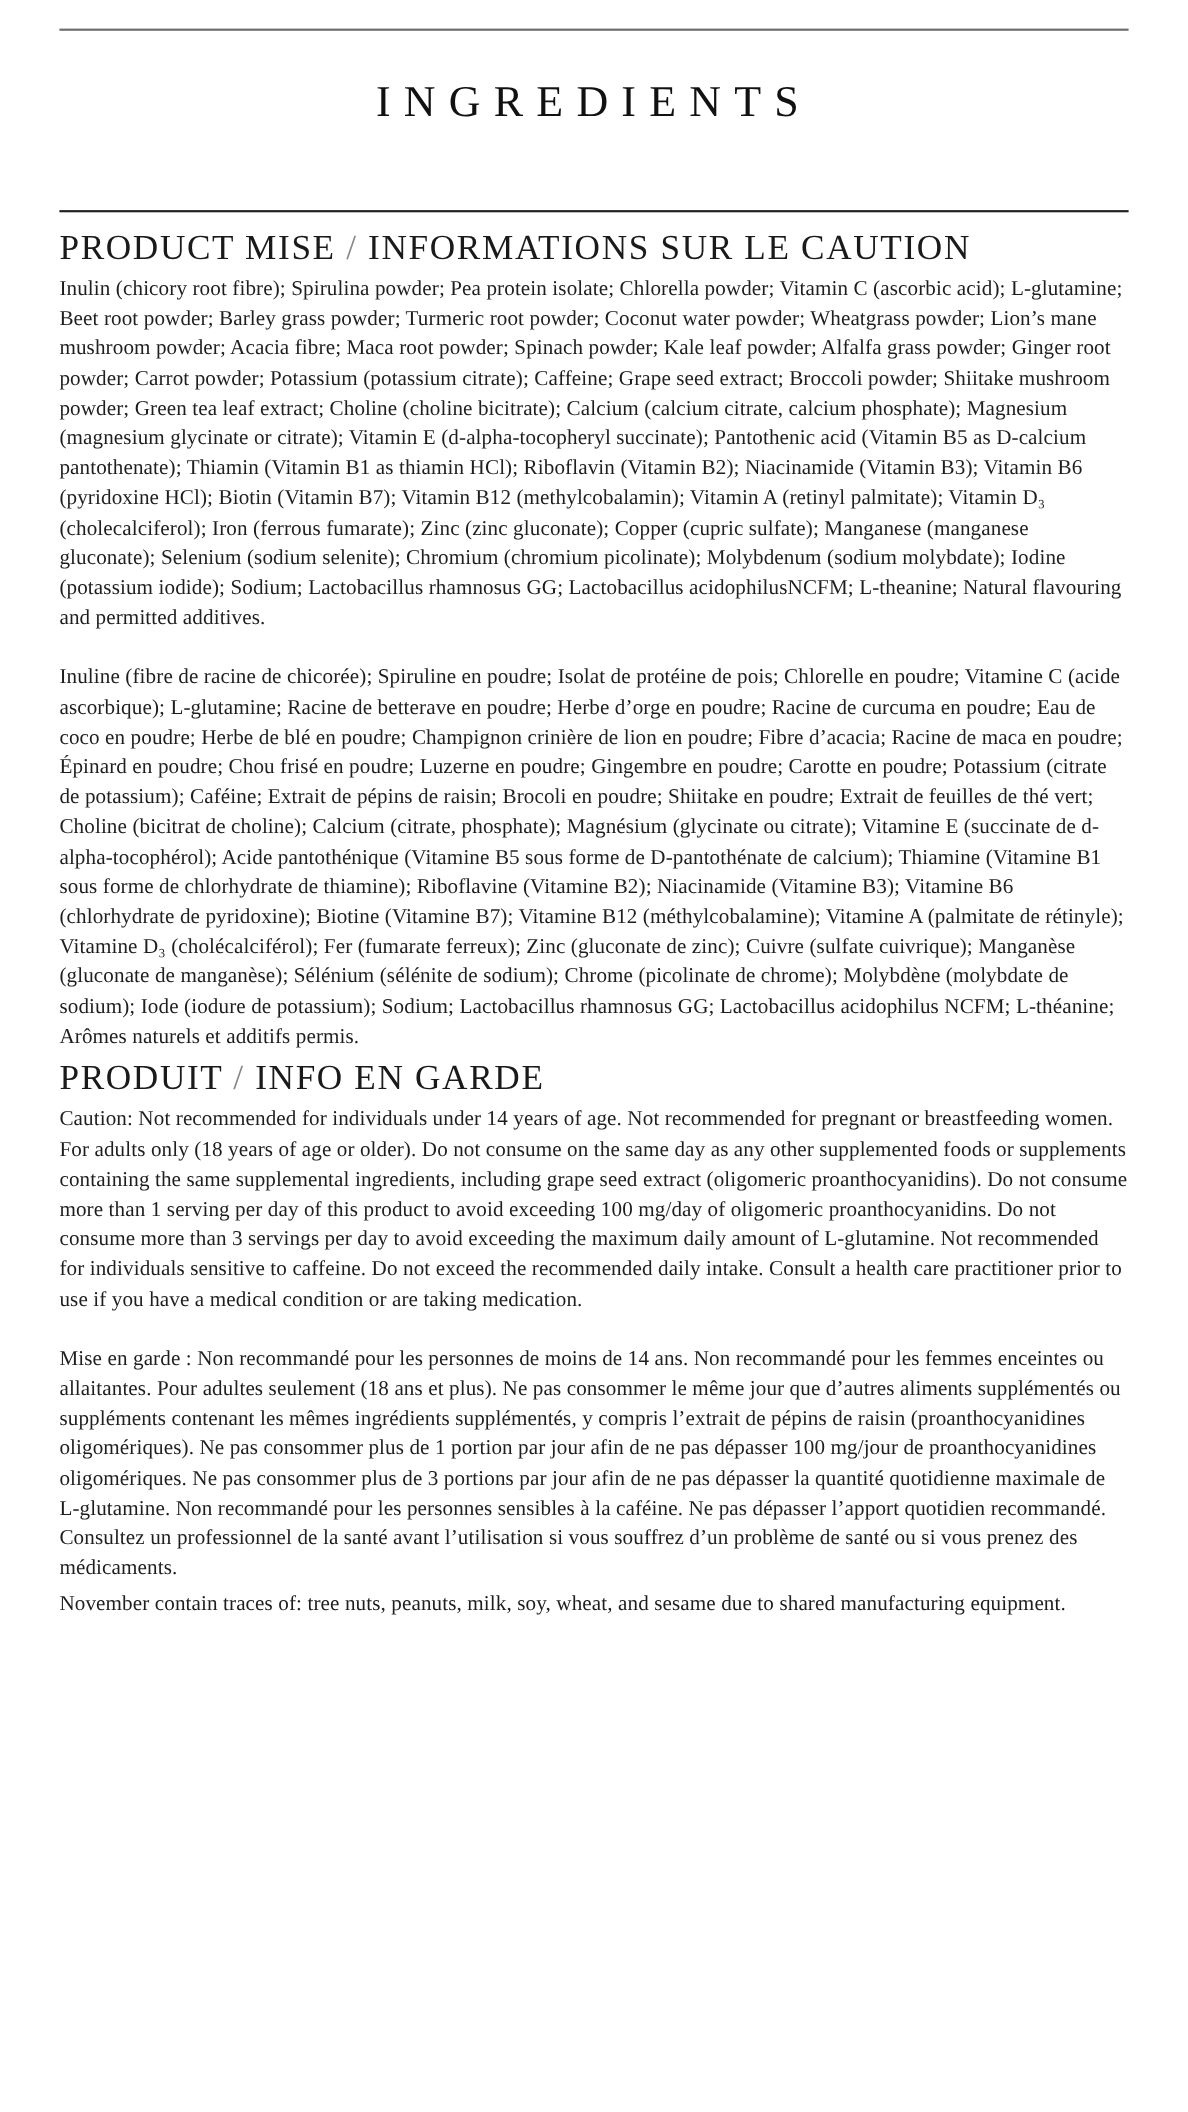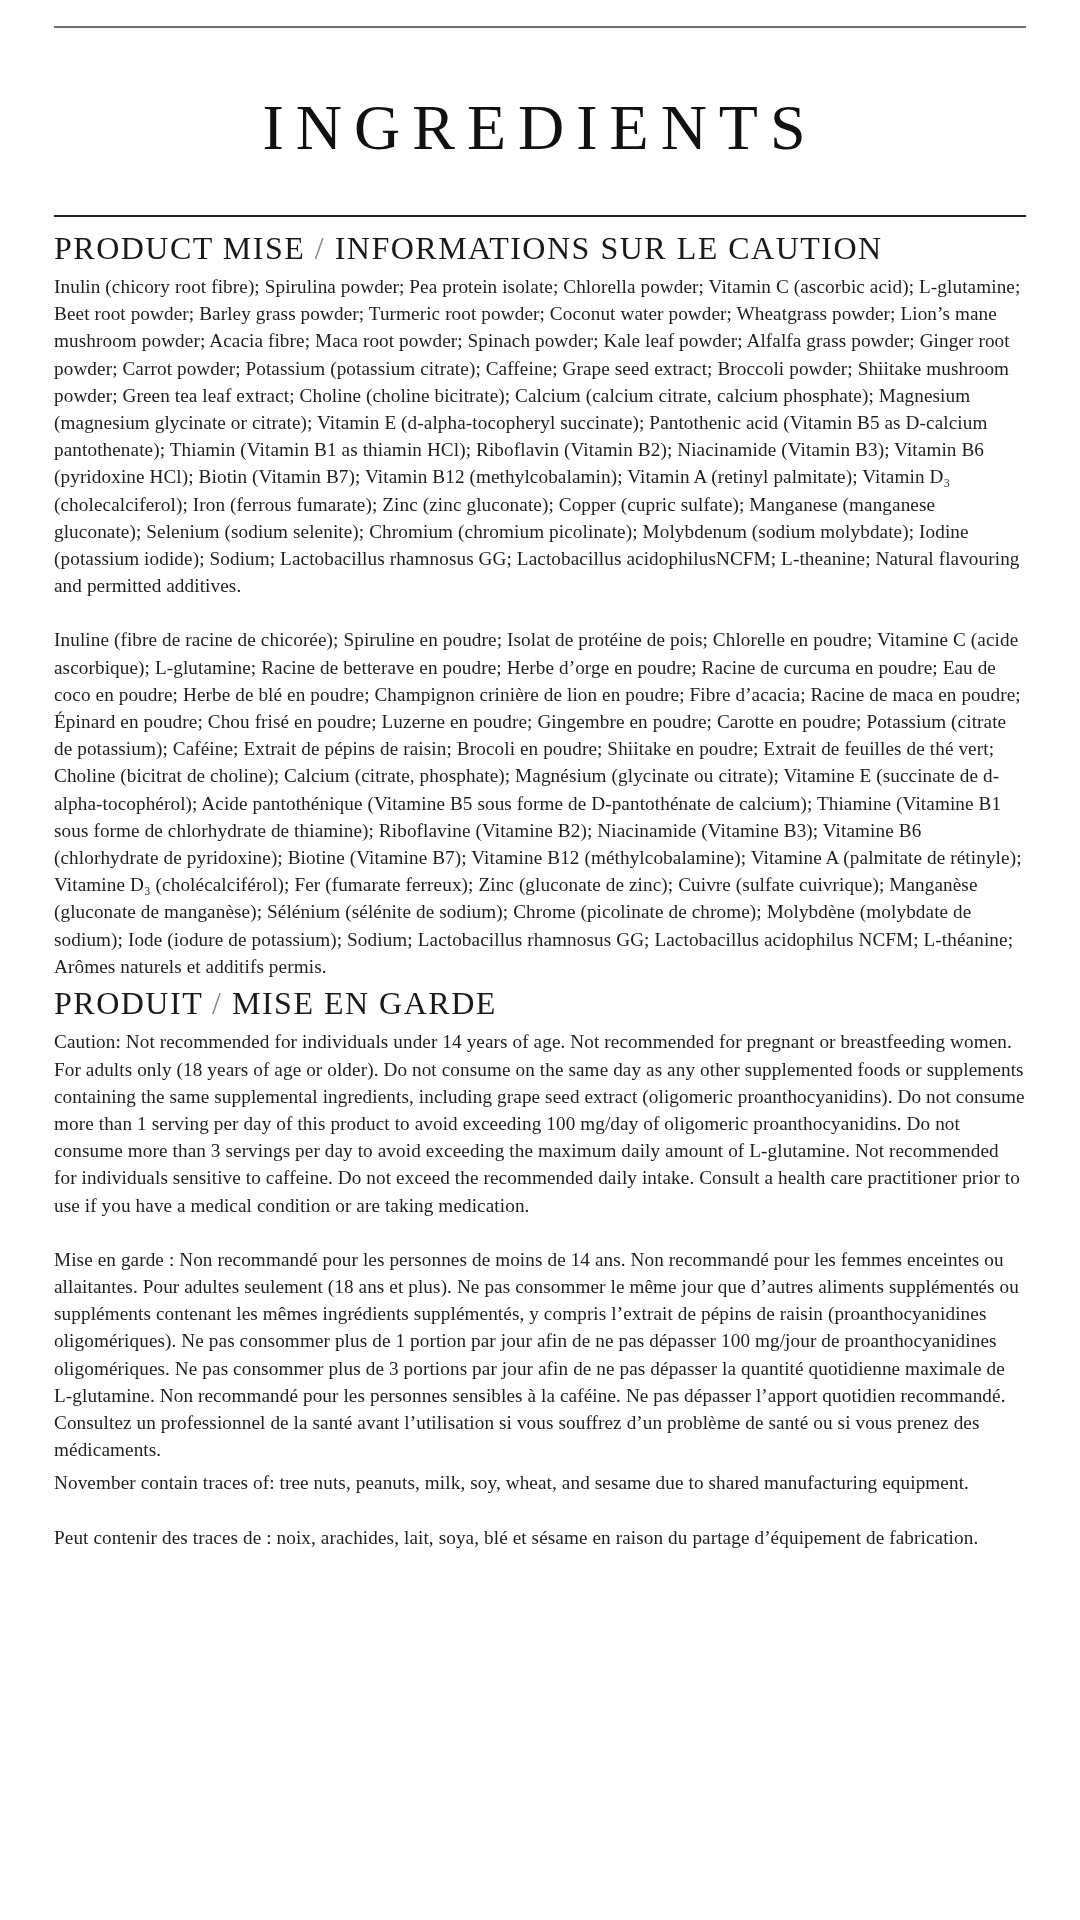--- a/index.html
+++ b/index.html
@@ -11,26 +11,26 @@
     font-family: "Liberation Sans", "DejaVu Sans", sans-serif;
   }
   .page { padding: 0 54px; position: relative; }
   .rule-top {
     margin-top: 26px;
     height: 2px;
     background: #6e6e6e;
   }
   .main-title {
     margin: 0;
-    padding-top: 68px;
+    padding-top: 44px;
     height: 75px;
     text-align: center;
     font-family: "Liberation Serif", "DejaVu Serif", serif;
     font-weight: normal;
-    font-size: 64px;
+    font-size: 40px;
     letter-spacing: 12px;
     color: #111;
     line-height: 1;
   }
   .rule-mid {
     margin-top: 44px;
     height: 1.5px;
     background: #222;
   }
   .section-heading {
@@ -74,23 +74,22 @@
       <span>INFORMATIONS SUR LE CAUTION</span>
     </h2>
     <p class="body-text p-first">Inulin (chicory root fibre); Spirulina powder; Pea protein isolate; Chlorella powder; Vitamin C (ascorbic acid); L-glutamine; Beet root powder; Barley grass powder; Turmeric root powder; Coconut water powder; Wheatgrass powder; Lion’s mane mushroom powder; Acacia fibre; Maca root powder; Spinach powder; Kale leaf powder; Alfalfa grass powder; Ginger root powder; Carrot powder; Potassium (potassium citrate); Caffeine; Grape seed extract; Broccoli powder; Shiitake mushroom powder; Green tea leaf extract; Choline (choline bicitrate); Calcium (calcium citrate, calcium phosphate); Magnesium (magnesium glycinate or citrate); Vitamin E (d-alpha-tocopheryl succinate); Pantothenic acid (Vitamin B5 as D-calcium pantothenate); Thiamin (Vitamin B1 as thiamin HCl); Riboflavin (Vitamin B2); Niacinamide (Vitamin B3); Vitamin B6 (pyridoxine HCl); Biotin (Vitamin B7); Vitamin B12 (methylcobalamin); Vitamin A (retinyl palmitate); Vitamin D₃ (cholecalciferol); Iron (ferrous fumarate); Zinc (zinc gluconate); Copper (cupric sulfate); Manganese (manganese gluconate); Selenium (sodium selenite); Chromium (chromium picolinate); Molybdenum (sodium molybdate); Iodine (potassium iodide); Sodium; Lactobacillus rhamnosus GG; Lactobacillus acidophilusNCFM; L-theanine; Natural flavouring and permitted additives.</p>
     <p class="body-text p-gap">Inuline (fibre de racine de chicorée); Spiruline en poudre; Isolat de protéine de pois; Chlorelle en poudre; Vitamine C (acide ascorbique); L-glutamine; Racine de betterave en poudre; Herbe d’orge en poudre; Racine de curcuma en poudre; Eau de coco en poudre; Herbe de blé en poudre; Champignon crinière de lion en poudre; Fibre d’acacia; Racine de maca en poudre; Épinard en poudre; Chou frisé en poudre; Luzerne en poudre; Gingembre en poudre; Carotte en poudre; Potassium (citrate de potassium); Caféine; Extrait de pépins de raisin; Brocoli en poudre; Shiitake en poudre; Extrait de feuilles de thé vert; Choline (bicitrat de choline); Calcium (citrate, phosphate); Magnésium (glycinate ou citrate); Vitamine E (succinate de d-alpha-tocophérol); Acide pantothénique (Vitamine B5 sous forme de D-pantothénate de calcium); Thiamine (Vitamine B1 sous forme de chlorhydrate de thiamine); Riboflavine (Vitamine B2); Niacinamide (Vitamine B3); Vitamine B6 (chlorhydrate de pyridoxine); Biotine (Vitamine B7); Vitamine B12 (méthylcobalamine); Vitamine A (palmitate de rétinyle); Vitamine D₃ (cholécalciférol); Fer (fumarate ferreux); Zinc (gluconate de zinc); Cuivre (sulfate cuivrique); Manganèse (gluconate de manganèse); Sélénium (sélénite de sodium); Chrome (picolinate de chrome); Molybdène (molybdate de sodium); Iode (iodure de potassium); Sodium; Lactobacillus rhamnosus GG; Lactobacillus acidophilus NCFM; L-théanine; Arômes naturels et additifs permis.</p>
   </section>
 
   <section>
     <h2 class="section-heading h-caution">
       <span>PRODUIT</span>
       <span class="slash">/</span>
-      <span>MISE EN GARDE</span>
+      <span>INFO EN GARDE</span>
     </h2>
     <p class="body-text p-first">Caution: Not recommended for individuals under 14 years of age. Not recommended for pregnant or breastfeeding women. For adults only (18 years of age or older). Do not consume on the same day as any other supplemented foods or supplements containing the same supplemental ingredients, including grape seed extract (oligomeric proanthocyanidins). Do not consume more than 1 serving per day of this product to avoid exceeding 100 mg/day of oligomeric proanthocyanidins. Do not consume more than 3 servings per day to avoid exceeding the maximum daily amount of L-glutamine. Not recommended for individuals sensitive to caffeine. Do not exceed the recommended daily intake. Consult a health care practitioner prior to use if you have a medical condition or are taking medication.</p>
     <p class="body-text p-gap">Mise en garde : Non recommandé pour les personnes de moins de 14 ans. Non recommandé pour les femmes enceintes ou allaitantes. Pour adultes seulement (18 ans et plus). Ne pas consommer le même jour que d’autres aliments supplémentés ou suppléments contenant les mêmes ingrédients supplémentés, y compris l’extrait de pépins de raisin (proanthocyanidines oligomériques). Ne pas consommer plus de 1 portion par jour afin de ne pas dépasser 100 mg/jour de proanthocyanidines oligomériques. Ne pas consommer plus de 3 portions par jour afin de ne pas dépasser la quantité quotidienne maximale de L-glutamine. Non recommandé pour les personnes sensibles à la caféine. Ne pas dépasser l’apport quotidien recommandé. Consultez un professionnel de la santé avant l’utilisation si vous souffrez d’un problème de santé ou si vous prenez des médicaments.</p>
   </section>
 
   <section>
     <p class="body-text p-first">November contain traces of: tree nuts, peanuts, milk, soy, wheat, and sesame due to shared manufacturing equipment.</p>
-    <p class="body-text p-gap">Peut contenir des traces de : noix, arachides, lait, soya, blé et sésame en raison du partage d’équipement de fabrication.</p>
   </section>
 </div>
 
 </body></html>

